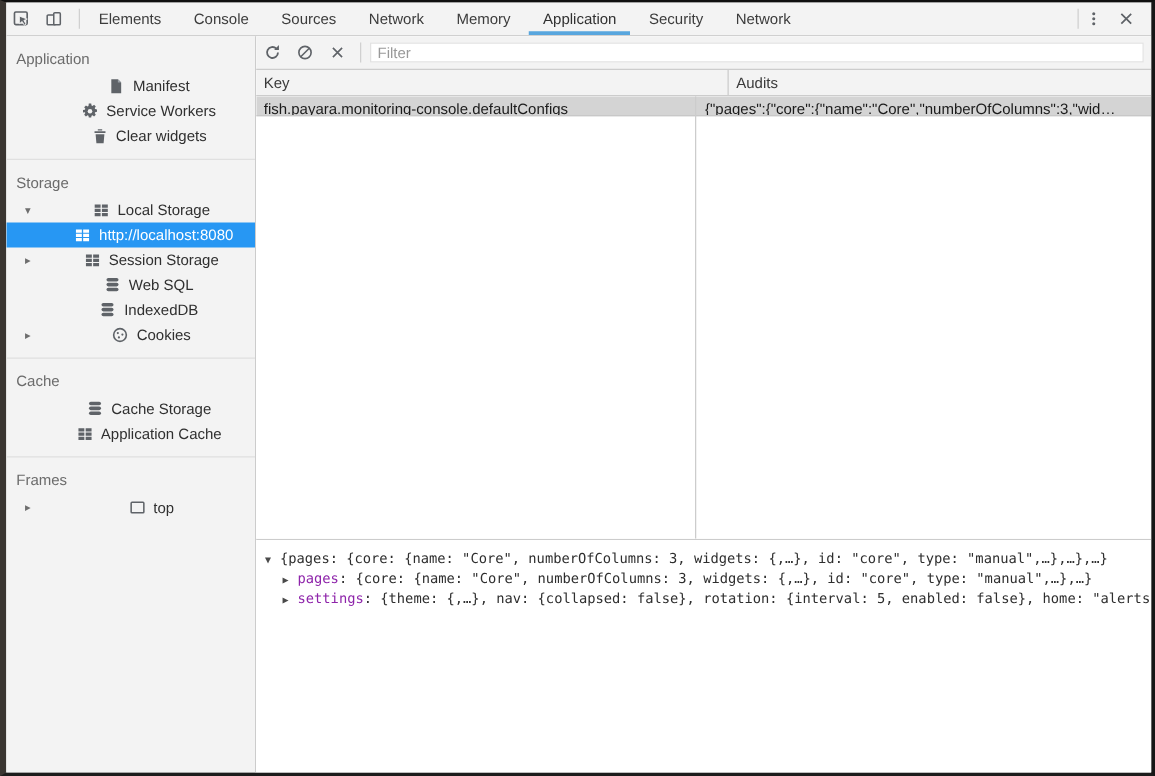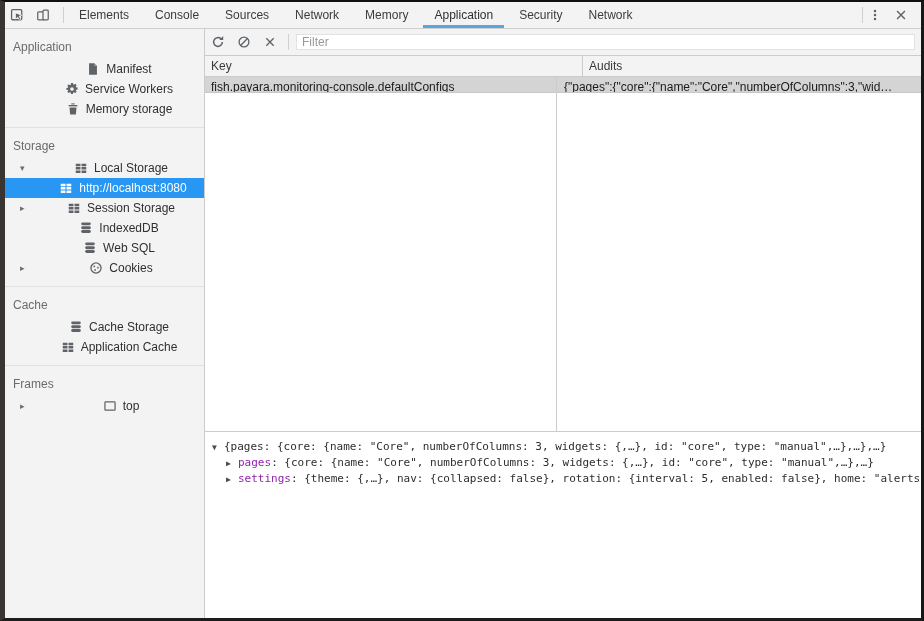--- a/index.html
+++ b/index.html
@@ -140,21 +140,21 @@
             <span class="lbl">Service Workers</span>
           </div>
           <div class="s-item">
             <span class="icn">
               <svg viewBox="0 0 16 16" fill="currentColor">
                 <path d="M6 1.6h4v1.2H6z"></path>
                 <path d="M3 3.4h10v1.6H3z"></path>
                 <path d="M4 6.2h8l-.7 8.2H4.7z"></path>
               </svg>
             </span>
-            <span class="lbl">Memory storage</span>
+            <span class="lbl">Clear widgets</span>
           </div>
         </div>
         <div class="section">
           <div class="sec-h">Storage</div>
           <div class="s-item haskid">
             <span class="arr">▾</span>
             <span class="icn">
               <svg viewBox="0 0 16 16" fill="currentColor">
                 <path d="M2 3h5.4v2.9H2zM8.6 3H14v2.9H8.6zM2 6.9h5.4v2.9H2zM8.6 6.9H14v2.9H8.6zM2 10.8h5.4v2.9H2zM8.6 10.8H14v2.9H8.6z"></path>
               </svg>
@@ -179,31 +179,31 @@
             <span class="lbl">Session Storage</span>
           </div>
           <div class="s-item">
             <span class="icn">
               <svg viewBox="0 0 16 16" fill="currentColor">
                 <rect x="2.5" y="1.6" width="11" height="3.3" rx="1.65"></rect>
                 <rect x="2.5" y="6" width="11" height="3.3" rx="1.65"></rect>
                 <rect x="2.5" y="10.4" width="11" height="3.3" rx="1.65"></rect>
               </svg>
             </span>
-            <span class="lbl">IndexedDB</span>
+            <span class="lbl">Web SQL</span>
           </div>
           <div class="s-item">
             <span class="icn">
               <svg viewBox="0 0 16 16" fill="currentColor">
                 <rect x="2.5" y="1.6" width="11" height="3.3" rx="1.65"></rect>
                 <rect x="2.5" y="6" width="11" height="3.3" rx="1.65"></rect>
                 <rect x="2.5" y="10.4" width="11" height="3.3" rx="1.65"></rect>
               </svg>
             </span>
-            <span class="lbl">Web SQL</span>
+            <span class="lbl">IndexedDB</span>
           </div>
           <div class="s-item haskid">
             <span class="arr">▸</span>
             <span class="icn">
               <svg viewBox="0 0 16 16">
                 <circle cx="8" cy="8" r="5.8" fill="none" stroke="currentColor" stroke-width="1.5"></circle>
                 <circle cx="6" cy="6.2" r="1" fill="currentColor"></circle>
                 <circle cx="10.2" cy="7.6" r="1" fill="currentColor"></circle>
                 <circle cx="7" cy="10.2" r="1" fill="currentColor"></circle>
               </svg>

